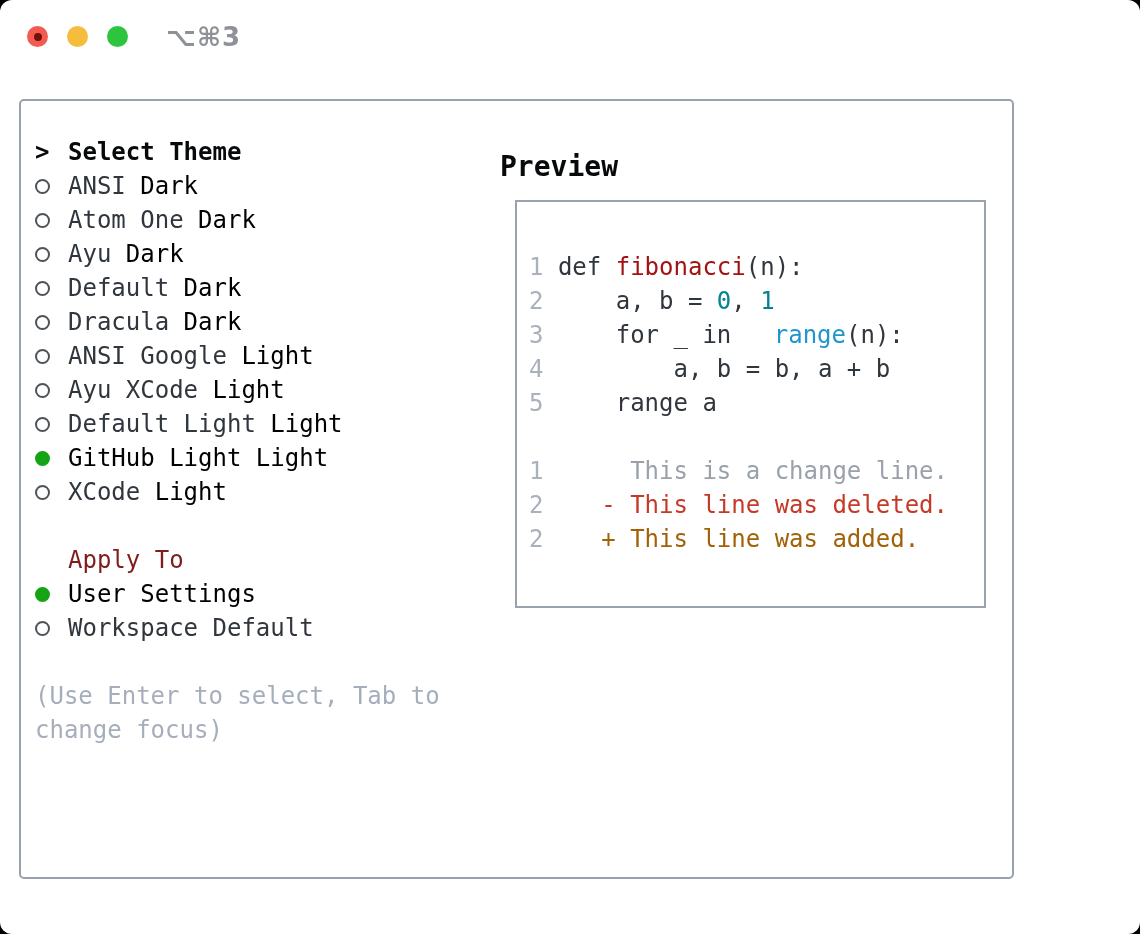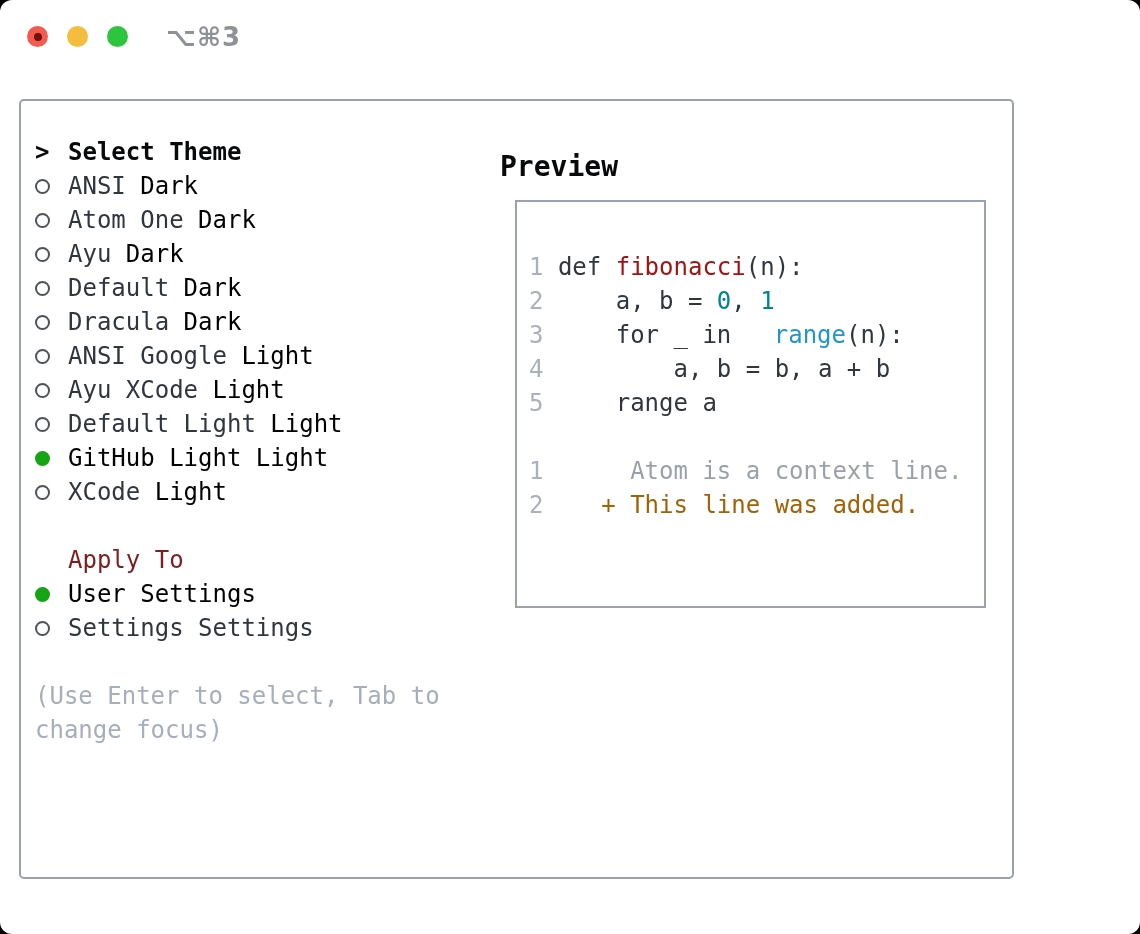--- a/index.html
+++ b/index.html
@@ -104,38 +104,39 @@
           <div class="row item"><span class="cell"><span class="radio sel"></span></span><span class="tname sel">GitHub Light</span><span class="variant"> Light</span></div>
           <div class="row item"><span class="cell"><span class="radio"></span></span><span class="tname">XCode</span><span class="variant"> Light</span></div>
         </div>
 
       <div class="row gap"></div>
 
       <div class="row"><span class="cell"></span><span class="htext2">Apply To</span></div>
 
       <div id="apply-list">
           <div class="row item"><span class="cell"><span class="radio sel"></span></span><span class="tname sel">User Settings</span></div>
-          <div class="row item"><span class="cell"><span class="radio"></span></span><span class="tname">Settings Settings</span></div>
+          <div class="row item"><span class="cell"><span class="radio"></span></span><span class="tname">Workspace Default</span></div>
         </div>
 
       <div class="row gap"></div>
 
       <div class="hint">
         <div class="row">(Use Enter to select, Tab to</div>
         <div class="row">change focus)</div>
       </div>
     </div>
 
     <div class="preview-label">Preview</div>
 
     <div class="preview-box" id="preview-box">
         <div class="pline"><span class="ln">1</span><span class="tok-plain"> </span><span class="tok-kw">def </span><span class="tok-fn">fibonacci</span><span class="tok-plain">(n):</span></div>
         <div class="pline"><span class="ln">2</span><span class="tok-plain">     a, b = </span><span class="tok-num">0</span><span class="tok-plain">, </span><span class="tok-num">1</span></div>
         <div class="pline"><span class="ln">3</span><span class="tok-plain">     </span><span class="tok-kw">for</span><span class="tok-plain"> _ </span><span class="tok-kw">in</span><span class="tok-plain"> </span><span class="tok-builtin">range</span><span class="tok-plain">(n):</span></div>
         <div class="pline"><span class="ln">4</span><span class="tok-plain">         a, b = b, a + b</span></div>
         <div class="pline"><span class="ln">5</span><span class="tok-plain">     </span><span class="tok-kw">range</span><span class="tok-plain"> a</span></div>
         <div class="pline"><span class="ln"></span></div>
-        <div class="pline"><span class="ln">1</span><span class="tok-ctx">      Atom is a context line.</span></div>
+        <div class="pline"><span class="ln">1</span><span class="tok-ctx">      This is a change line.</span></div>
+        <div class="pline"><span class="ln">2</span><span class="tok-plain">    </span><span class="tok-del">- This line was deleted.</span></div>
         <div class="pline"><span class="ln">2</span><span class="tok-plain">    </span><span class="tok-add">+ This line was added.</span></div>
       </div>
 
   </div>
 </div>
 
 </body></html>

